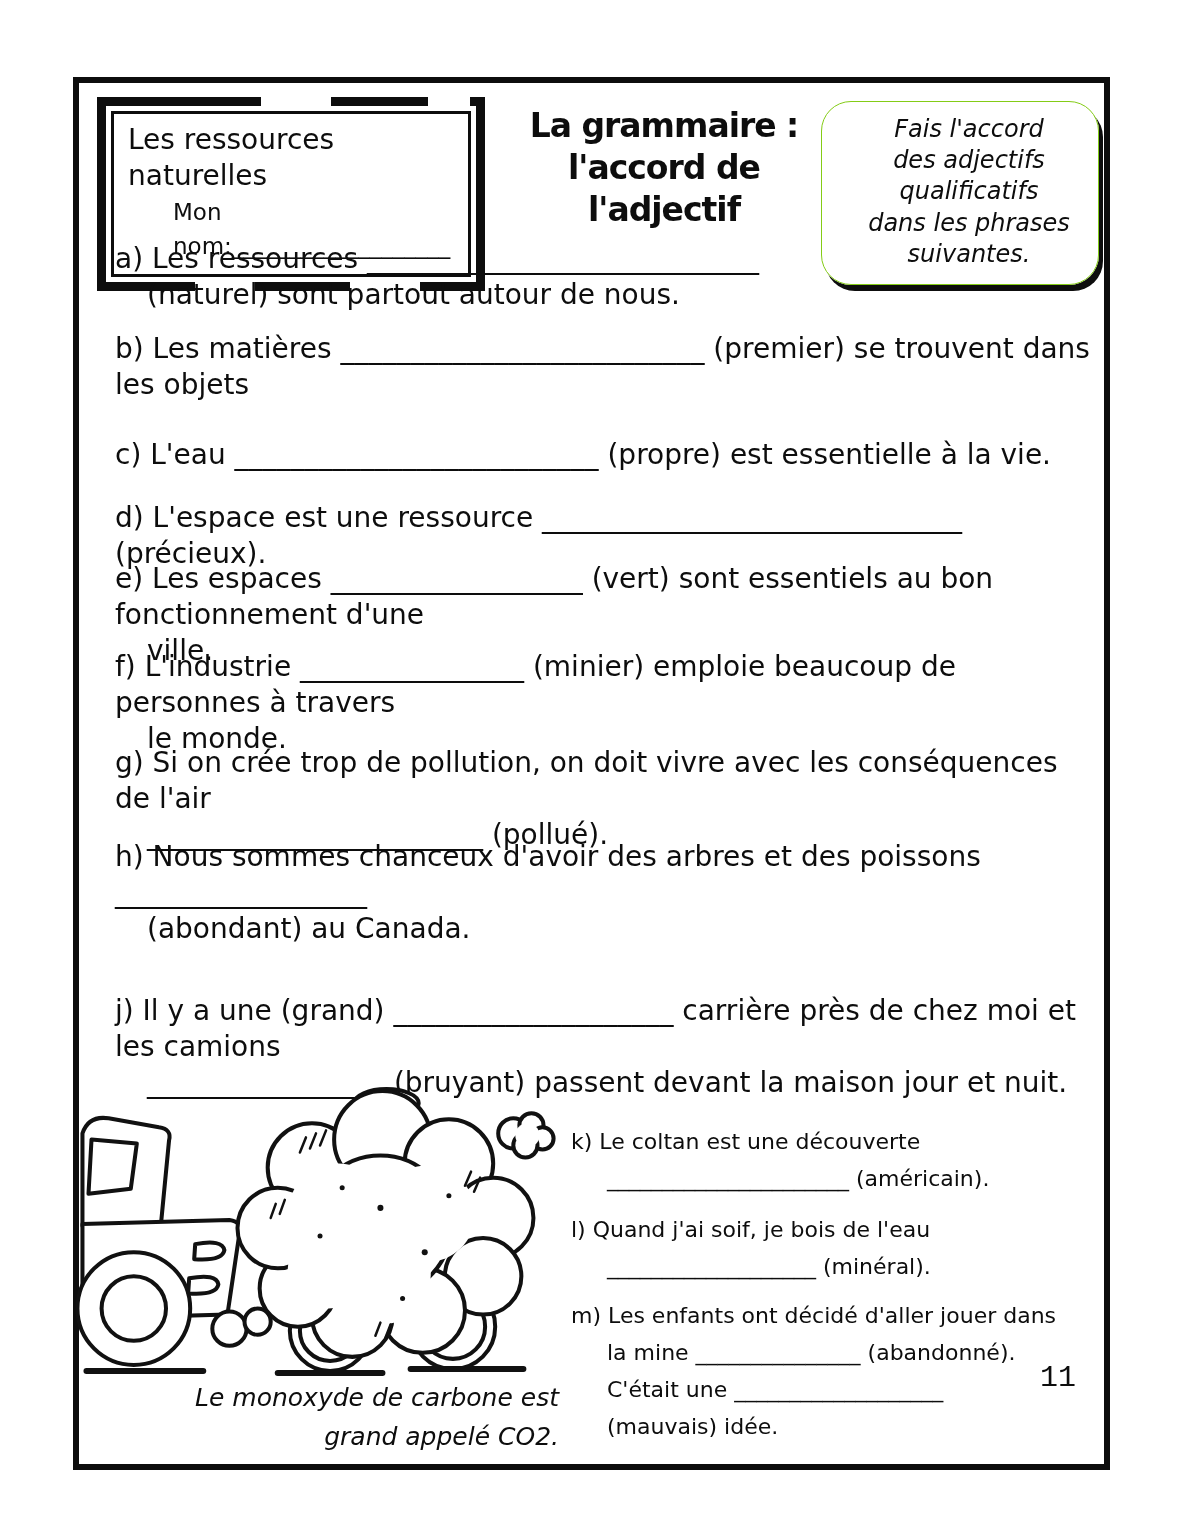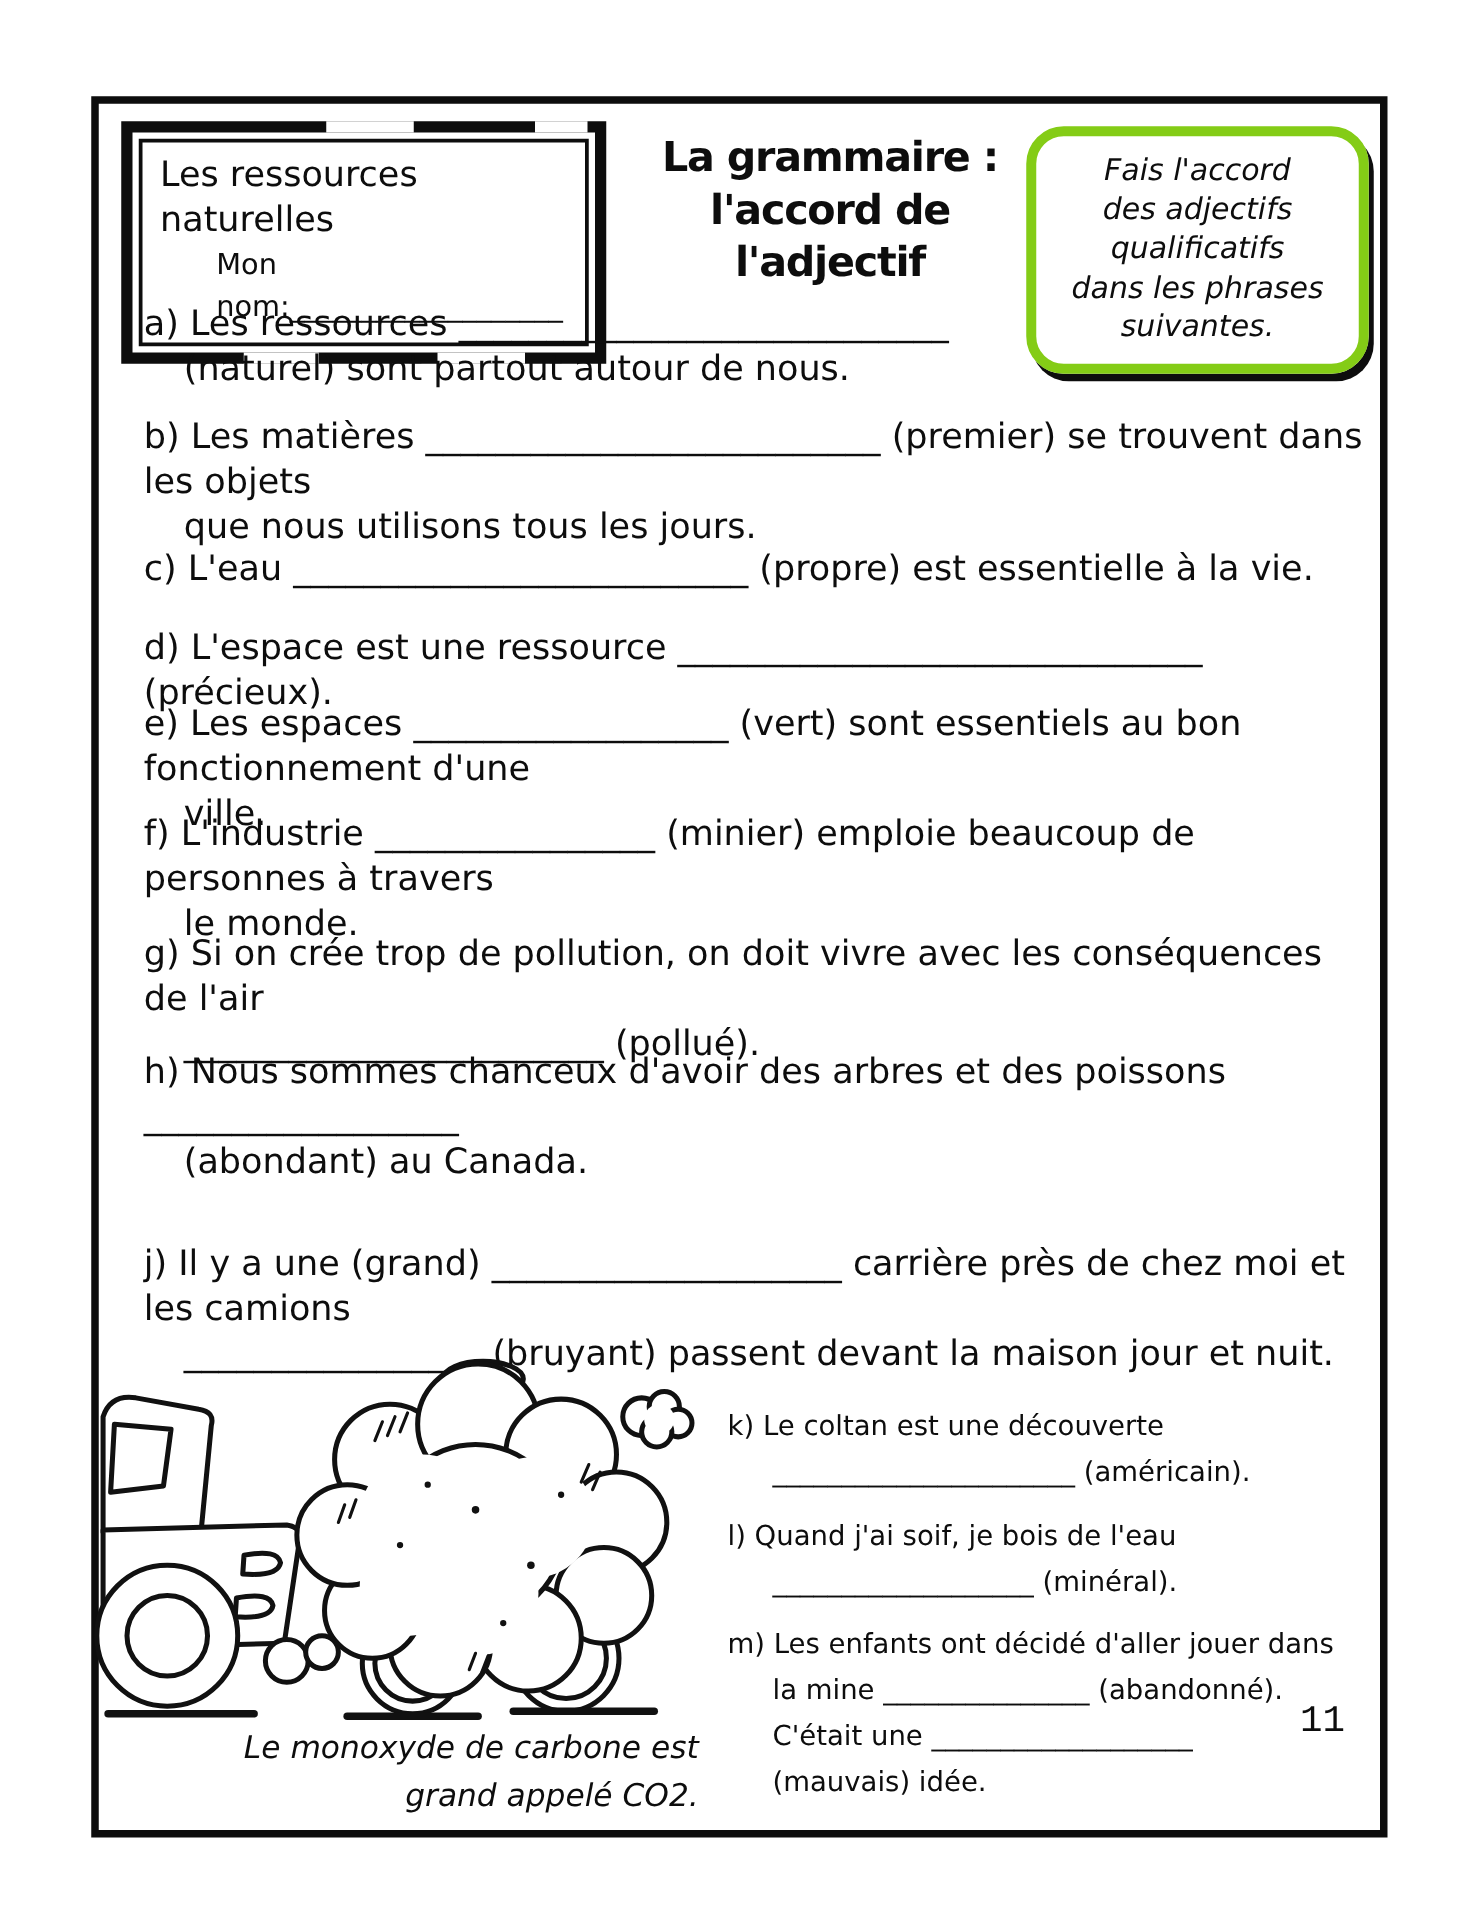--- a/index.html
+++ b/index.html
@@ -21,29 +21,29 @@
   .unit-title { font-size:28px; line-height:1.3; }
   .unit-name  { font-size:23px; line-height:1.5;margin-left:45px; }
   .notch { position:absolute; background:#fff; height:9px; }
   .notch.t { top:-9px; } .notch.b { bottom:-9px; }
   .lesson-title {
     position:absolute; left:420px; top:22px; width:330px; text-align:center;
     font-weight:bold; font-size:33px; line-height:1.28; letter-spacing:-1px;
   }
   .instruction-box {
     position:absolute; left:742px; top:18px; width:246px;
-    border:8px solid #84cc16; border-radius:30px;
+    border:1px solid #84cc16; border-radius:30px;
     box-shadow:4px 6px 0 0 #0d0d0d;
-    padding:12px 6px 14px 6px; text-align:center;
+    padding:12px 6px 14px 24px; text-align:center;
     font-style:italic; font-size:24px; line-height:1.3;
   }
   
   .item { position:absolute; left:36px; width:975px; font-size:28px; line-height:36px; }
   .item .cont { padding-left:32px; }
-  .rcol-item { position:absolute; left:492px; width:520px; font-size:22px; line-height:37px;margin-left:11px; }
+  .rcol-item { position:absolute; left:492px; width:520px; font-size:22px; line-height:37px; }
   .rcol-item .cont { padding-left:36px; }
   
   .illus { position:absolute; left:-6px; top:992px; width:484px; height:302px; }
   .caption {
     position:absolute; left:28px; top:1296px; width:452px; text-align:right;
     font-style:italic; font-size:25px; line-height:1.55;
   }
   .page-number {
     position:absolute; right:28px; top:1278px;
     font-family:Liberation Mono, monospace; font-size:30px;
@@ -79,21 +79,20 @@
       <div>dans les phrases</div>
       <div>suivantes.</div>
     </div>
 
     <div class="item" style="top:158px">
       <div>a) Les ressources ____________________________</div>
       <div class="cont">(naturel) sont partout autour de nous.</div>
     </div>
     <div class="item" style="top:248px">
       <div>b) Les matières __________________________ (premier) se trouvent dans les objets</div>
-      <div class="cont">que nous utilisons tous les jours.</div>
     </div>
     <div class="item" style="top:354px">
       <div>c) L'eau __________________________ (propre) est essentielle à la vie.</div>
     </div>
     <div class="item" style="top:417px">
       <div>d) L'espace est une ressource ______________________________ (précieux).</div>
     </div>
     <div class="item" style="top:478px">
       <div>e) Les espaces __________________ (vert) sont essentiels au bon fonctionnement d'une</div>
       <div class="cont">ville.</div>

